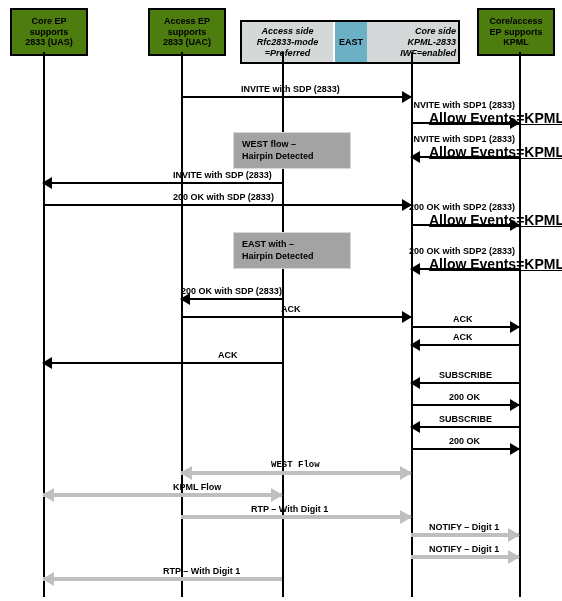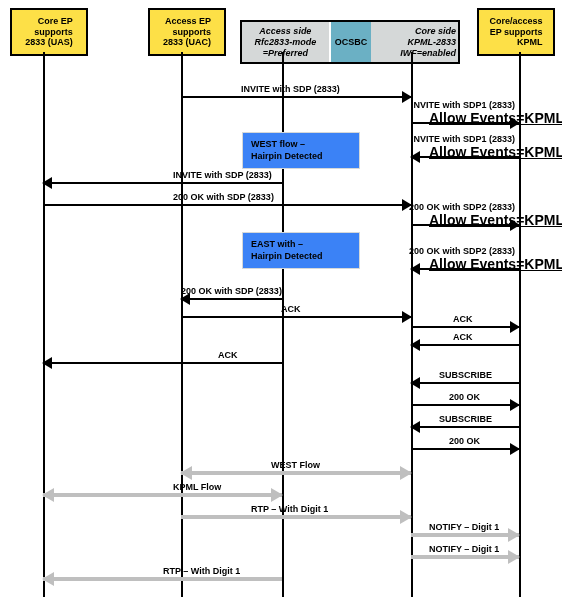--- a/index.html
+++ b/index.html
@@ -1,55 +1,55 @@
 <!DOCTYPE html>
 <html><head>
 <meta charset="utf-8">
 <style>
   html,body{margin:0;padding:0;background:#fff;font-family:Arial,Helvetica,sans-serif;font-size:9px;font-weight:bold;color:#000;}
   #stage{position:relative;width:562px;height:601px;}
-  .actor{position:absolute;top:8px;border:2px solid #000;background:#fde047;text-align:right;display:flex;align-items:center;justify-content:center;padding:2px 4px;line-height:1.2;}
+  .actor{position:absolute;top:8px;border:2px solid #000;background:#4d7c0f;text-align:center;display:flex;align-items:center;justify-content:center;padding:2px 4px;line-height:1.2;}
   .actor .t{white-space:pre-line;}
   .ocsbc{position:absolute;top:20px;border:2px solid #000;background:#d5d8d8;display:flex;}
   .ocsbc .side{flex:1;font-style:italic;font-weight:bold;text-align:center;padding:4px 2px;line-height:1.2;border-right:2px solid #fff;background:#d5d8d8;}
   .ocsbc .side:last-child{border-right:none;text-align:right;}
   .ocsbc .mid{background:#6bb0c4;font-style:normal;font-weight:bold;display:flex;align-items:center;justify-content:center;padding:0 4px;}
   .lifeline{position:absolute;top:52px;bottom:4px;width:0;border-left:2px solid #000;}
   .msg{position:absolute;height:14px;}
   .msg .lbl{position:absolute;white-space:nowrap;}
   .msg .lbl2{position:absolute;white-space:nowrap;font-size:14px;text-decoration:underline;}
   .msg .line{position:absolute;left:0;right:0;top:10px;height:2px;background:#000;}
   .msg.gray .line{background:#bfbfbf;height:4px;top:9px;}
   .msg .head{position:absolute;width:0;height:0;top:5px;border-top:6px solid transparent;border-bottom:6px solid transparent;}
   .msg.right .head{right:-1px;border-left:10px solid #000;}
   .msg.left .head{left:-1px;border-right:10px solid #000;}
   .msg.gray.right .head{border-left:12px solid #bfbfbf;top:4px;border-top-width:7px;border-bottom-width:7px;}
   .msg.gray.left .head{border-right:12px solid #bfbfbf;top:4px;border-top-width:7px;border-bottom-width:7px;}
-  .note{position:absolute;background:#3b82f6;border:1px solid #d5d8d8;padding:6px 8px;font-weight:bold;line-height:1.3;margin-left:9px;}
+  .note{position:absolute;background:#a3a3a3;border:1px solid #d5d8d8;padding:6px 8px;font-weight:bold;line-height:1.3;}
 </style>
 </head>
 <body>
 <div id="stage">
 
 <div class="actor" style="left:10px;width:66px;height:40px;">
       <span class="t">Core EP
 supports
 2833 (UAS)</span>
     </div>
 <div class="actor" style="left:148px;width:66px;height:40px;">
       <span class="t">Access EP
 supports
 2833 (UAC)</span>
     </div>
 <div class="ocsbc" style="left:240px;width:216px;height:40px;">
   <div class="side"><span style="white-space:pre-line">Access side
 Rfc2833-mode
 =Preferred</span></div>
   <div class="mid">
-        <span>OCSBC</span>
+        <span>EAST</span>
       </div>
   <div class="side"><span style="white-space:pre-line">Core side
 KPML-2833
 IWF=enabled</span></div>
 </div>
 <div class="actor" style="left:477px;width:66px;height:40px;">
       <span class="t">Core/access
 EP supports
 KPML</span>
     </div>
@@ -164,21 +164,21 @@
       <div class="head"></div>
 </div>
 
 <div class="msg right" style="left:411px;width:108px;top:438px;">
   <span class="lbl" style="left:38px;top:-2px;">200 OK</span>
   <div class="line"></div>
       <div class="head"></div>
 </div>
 
 <div class="msg gray left" style="left:181px;width:230px;top:462px;">
-  <span class="lbl" style="left:90px;top:-2px;">WEST Flow</span>
+  <span class="lbl" style="left:90px;top:-2px;font-family:Liberation Mono, monospace;">WEST Flow</span>
   <div class="line"></div>
       <div class="head"></div>
   <div class="head" style="left:auto;right:-1px;border-right:none;border-left:12px solid #bfbfbf;"></div>
 </div>
 
 <div class="msg gray left" style="left:43px;width:239px;top:484px;">
   <span class="lbl" style="left:130px;top:-2px;">KPML Flow</span>
   <div class="line"></div>
       <div class="head"></div>
   <div class="head" style="left:auto;right:-1px;border-right:none;border-left:12px solid #bfbfbf;"></div>

